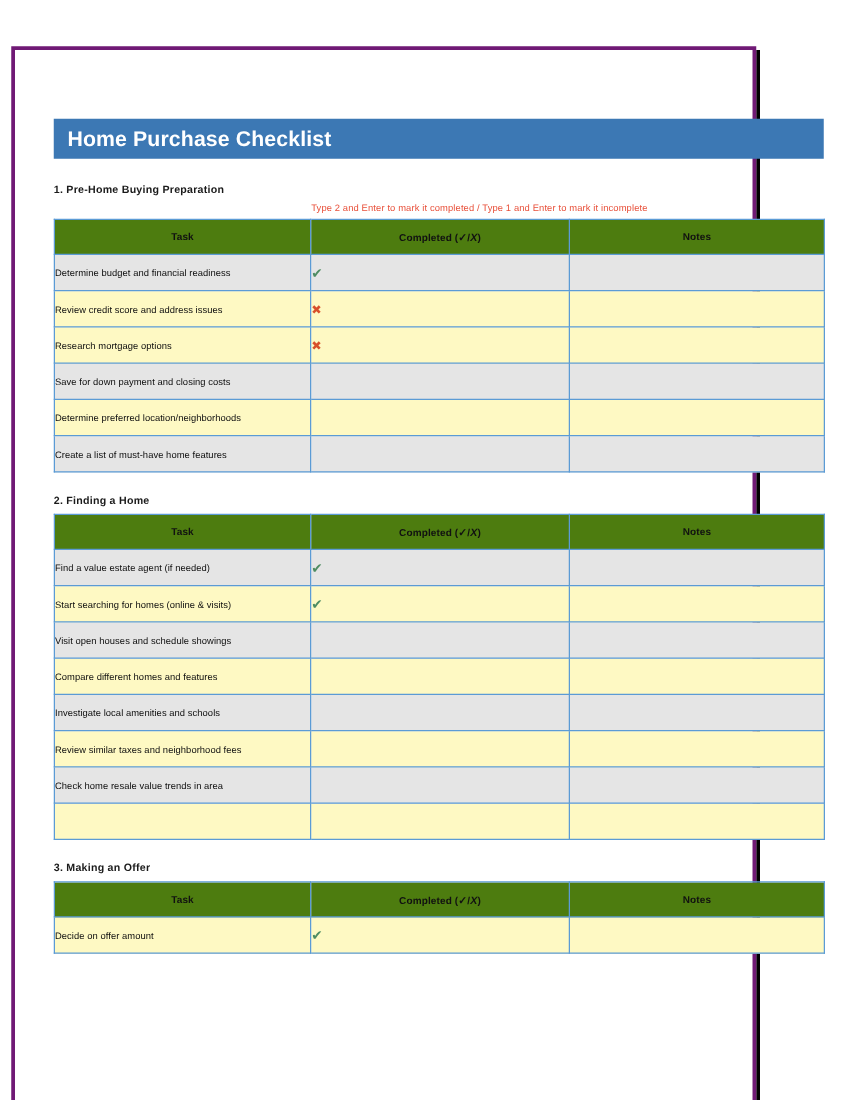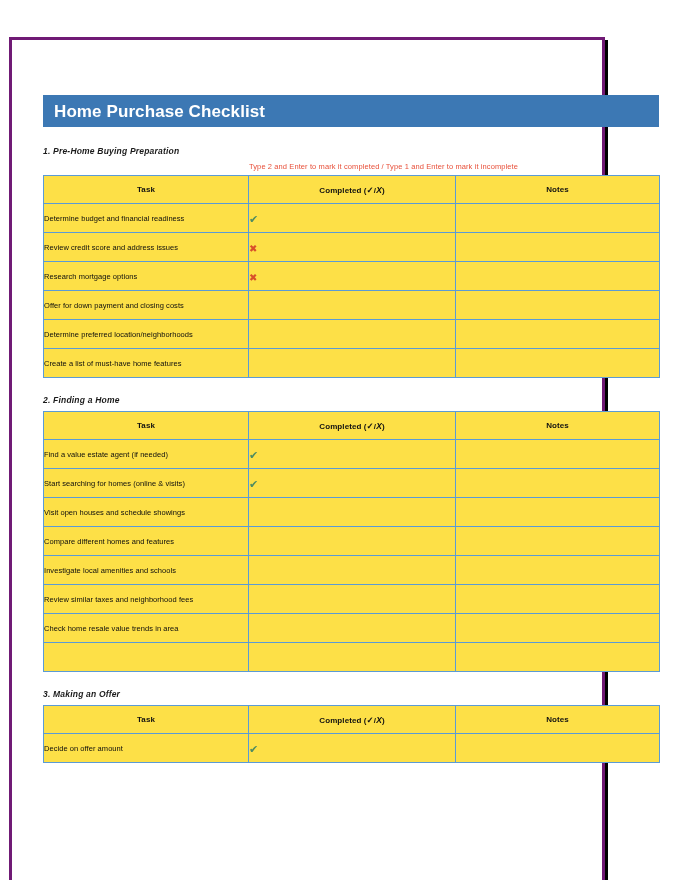--- a/index.html
+++ b/index.html
@@ -53,21 +53,20 @@
   }
 
   
   .section-heading {
     font-size: 8.5px;
     font-weight: bold;
     color: #1a1a1a;
     margin-top: 17px;
     margin-bottom: 6px;
     letter-spacing: 0.2px;
-    font-style: italic;
   }
   .section-1-heading { margin-top: 19px; }
 
   
   .hint-row {
     height: 13px;
     position: relative;
   }
   .hint-text {
     position: absolute;
@@ -91,41 +90,41 @@
   table.checklist col.col-notes { width: 204px; }
 
   table.checklist th,
   table.checklist td {
     border: 1px solid #5B9BD5;
     padding: 0;
     vertical-align: middle;
   }
   table.checklist thead th {
     height: 28px;
-    background: #fde047;
+    background: #4d7c0f;
     font-size: 8px;
     font-weight: bold;
     color: #111111;
     letter-spacing: 0.1px;
   }
   .hdr-mark {
     font-size: 8.5px;
     font-weight: bold;
   }
   .hdr-mark-x {
     font-size: 8.5px;
     font-weight: bold;
     font-style: italic;
   }
 
   table.checklist tbody td {
     height: 29px;
   }
-  table.checklist tbody tr.shade td { background: #fde047; }
-  table.checklist tbody tr.plain td { background: #fde047; }
+  table.checklist tbody tr.shade td { background: #e5e5e5; }
+  table.checklist tbody tr.plain td { background: #fef9c3; }
 
   td.task-cell {
     padding-left: 7px;
     font-size: 7.5px;
     color: #0d0d0d;
     letter-spacing: 0.05px;
     text-align: left;
   }
   td.completed-cell {
     padding-left: 8px;
@@ -181,21 +180,21 @@
                 <td class="task-cell">Review credit score and address issues</td>
                 <td class="completed-cell"><span class="mark mark-x">✖</span></td>
                 <td class="notes-cell"></td>
               </tr>
               <tr class="plain">
                 <td class="task-cell">Research mortgage options</td>
                 <td class="completed-cell"><span class="mark mark-x">✖</span></td>
                 <td class="notes-cell"></td>
               </tr>
               <tr class="shade">
-                <td class="task-cell">Offer for down payment and closing costs</td>
+                <td class="task-cell">Save for down payment and closing costs</td>
                 <td class="completed-cell"><span class="mark mark-empty"></span></td>
                 <td class="notes-cell"></td>
               </tr>
               <tr class="plain">
                 <td class="task-cell">Determine preferred location/neighborhoods</td>
                 <td class="completed-cell"><span class="mark mark-empty"></span></td>
                 <td class="notes-cell"></td>
               </tr>
               <tr class="shade">
                 <td class="task-cell">Create a list of must-have home features</td>

